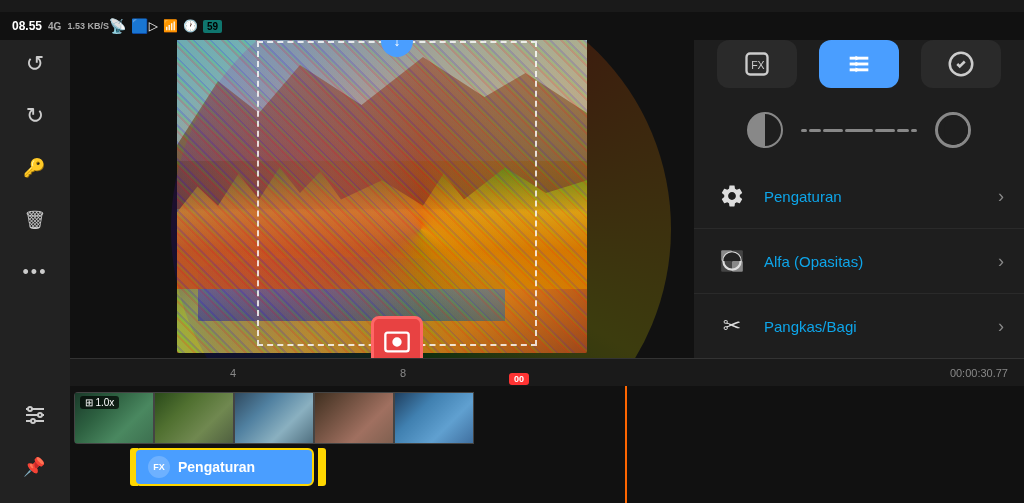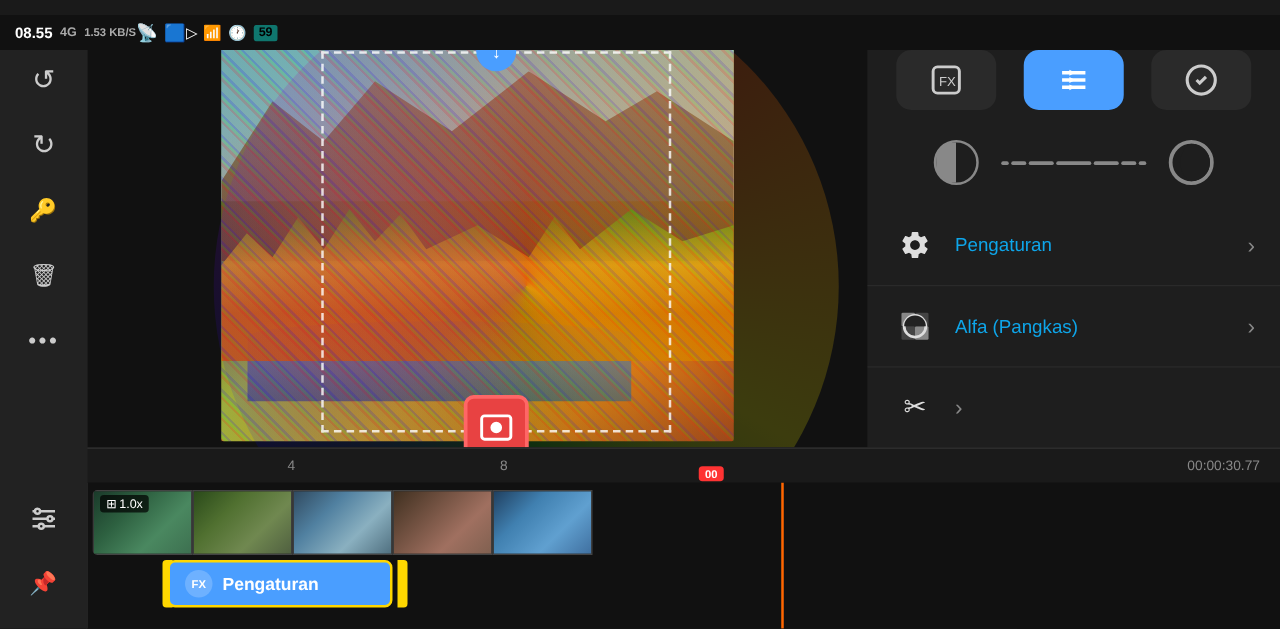--- a/index.html
+++ b/index.html
@@ -718,37 +718,38 @@
       <div class="menu-icon">
         <svg width="26" height="26" viewBox="0 0 24 24">
           <rect x="2" y="2" width="10" height="10" fill="#888" rx="1"></rect>
           <rect x="12" y="2" width="10" height="10" fill="#444" rx="1"></rect>
           <rect x="2" y="12" width="10" height="10" fill="#444" rx="1"></rect>
           <rect x="12" y="12" width="10" height="10" fill="#888" rx="1"></rect>
           <circle cx="12" cy="12" r="8" fill="none" stroke="#ddd" stroke-width="2"></circle>
           <path d="M4,12 A8,8 0 0,1 20,12" fill="#222" stroke="none"></path>
         </svg>
       </div>
-      <span class="menu-label">Alfa (Pangkas)</span>
+      <span class="menu-label">Alfa (Opasitas)</span>
       <span class="menu-chevron">›</span>
     </div>
 
     <div class="menu-item">
       <div class="menu-icon scissors-icon">✂</div>
+      <span class="menu-label">Pangkas/Bagi</span>
       <span class="menu-chevron">›</span>
     </div>
   </div>
 </div>
 
 <div class="timeline-area">
 
   <div class="timeline-ruler">
     <div class="ruler-marks">
 
-      <div class="time-badge-red" style="left: 489px;">
+      <div class="time-badge-red" style="left: 439px;">
         <span>00</span>
       </div>
       <span class="ruler-mark" style="left: 160px;">4</span>
       <span class="ruler-mark" style="left: 330px;">8</span>
     </div>
     <span class="ruler-time-right">00:00:30.77</span>
   </div>
 
   <div class="timeline-content">
 

